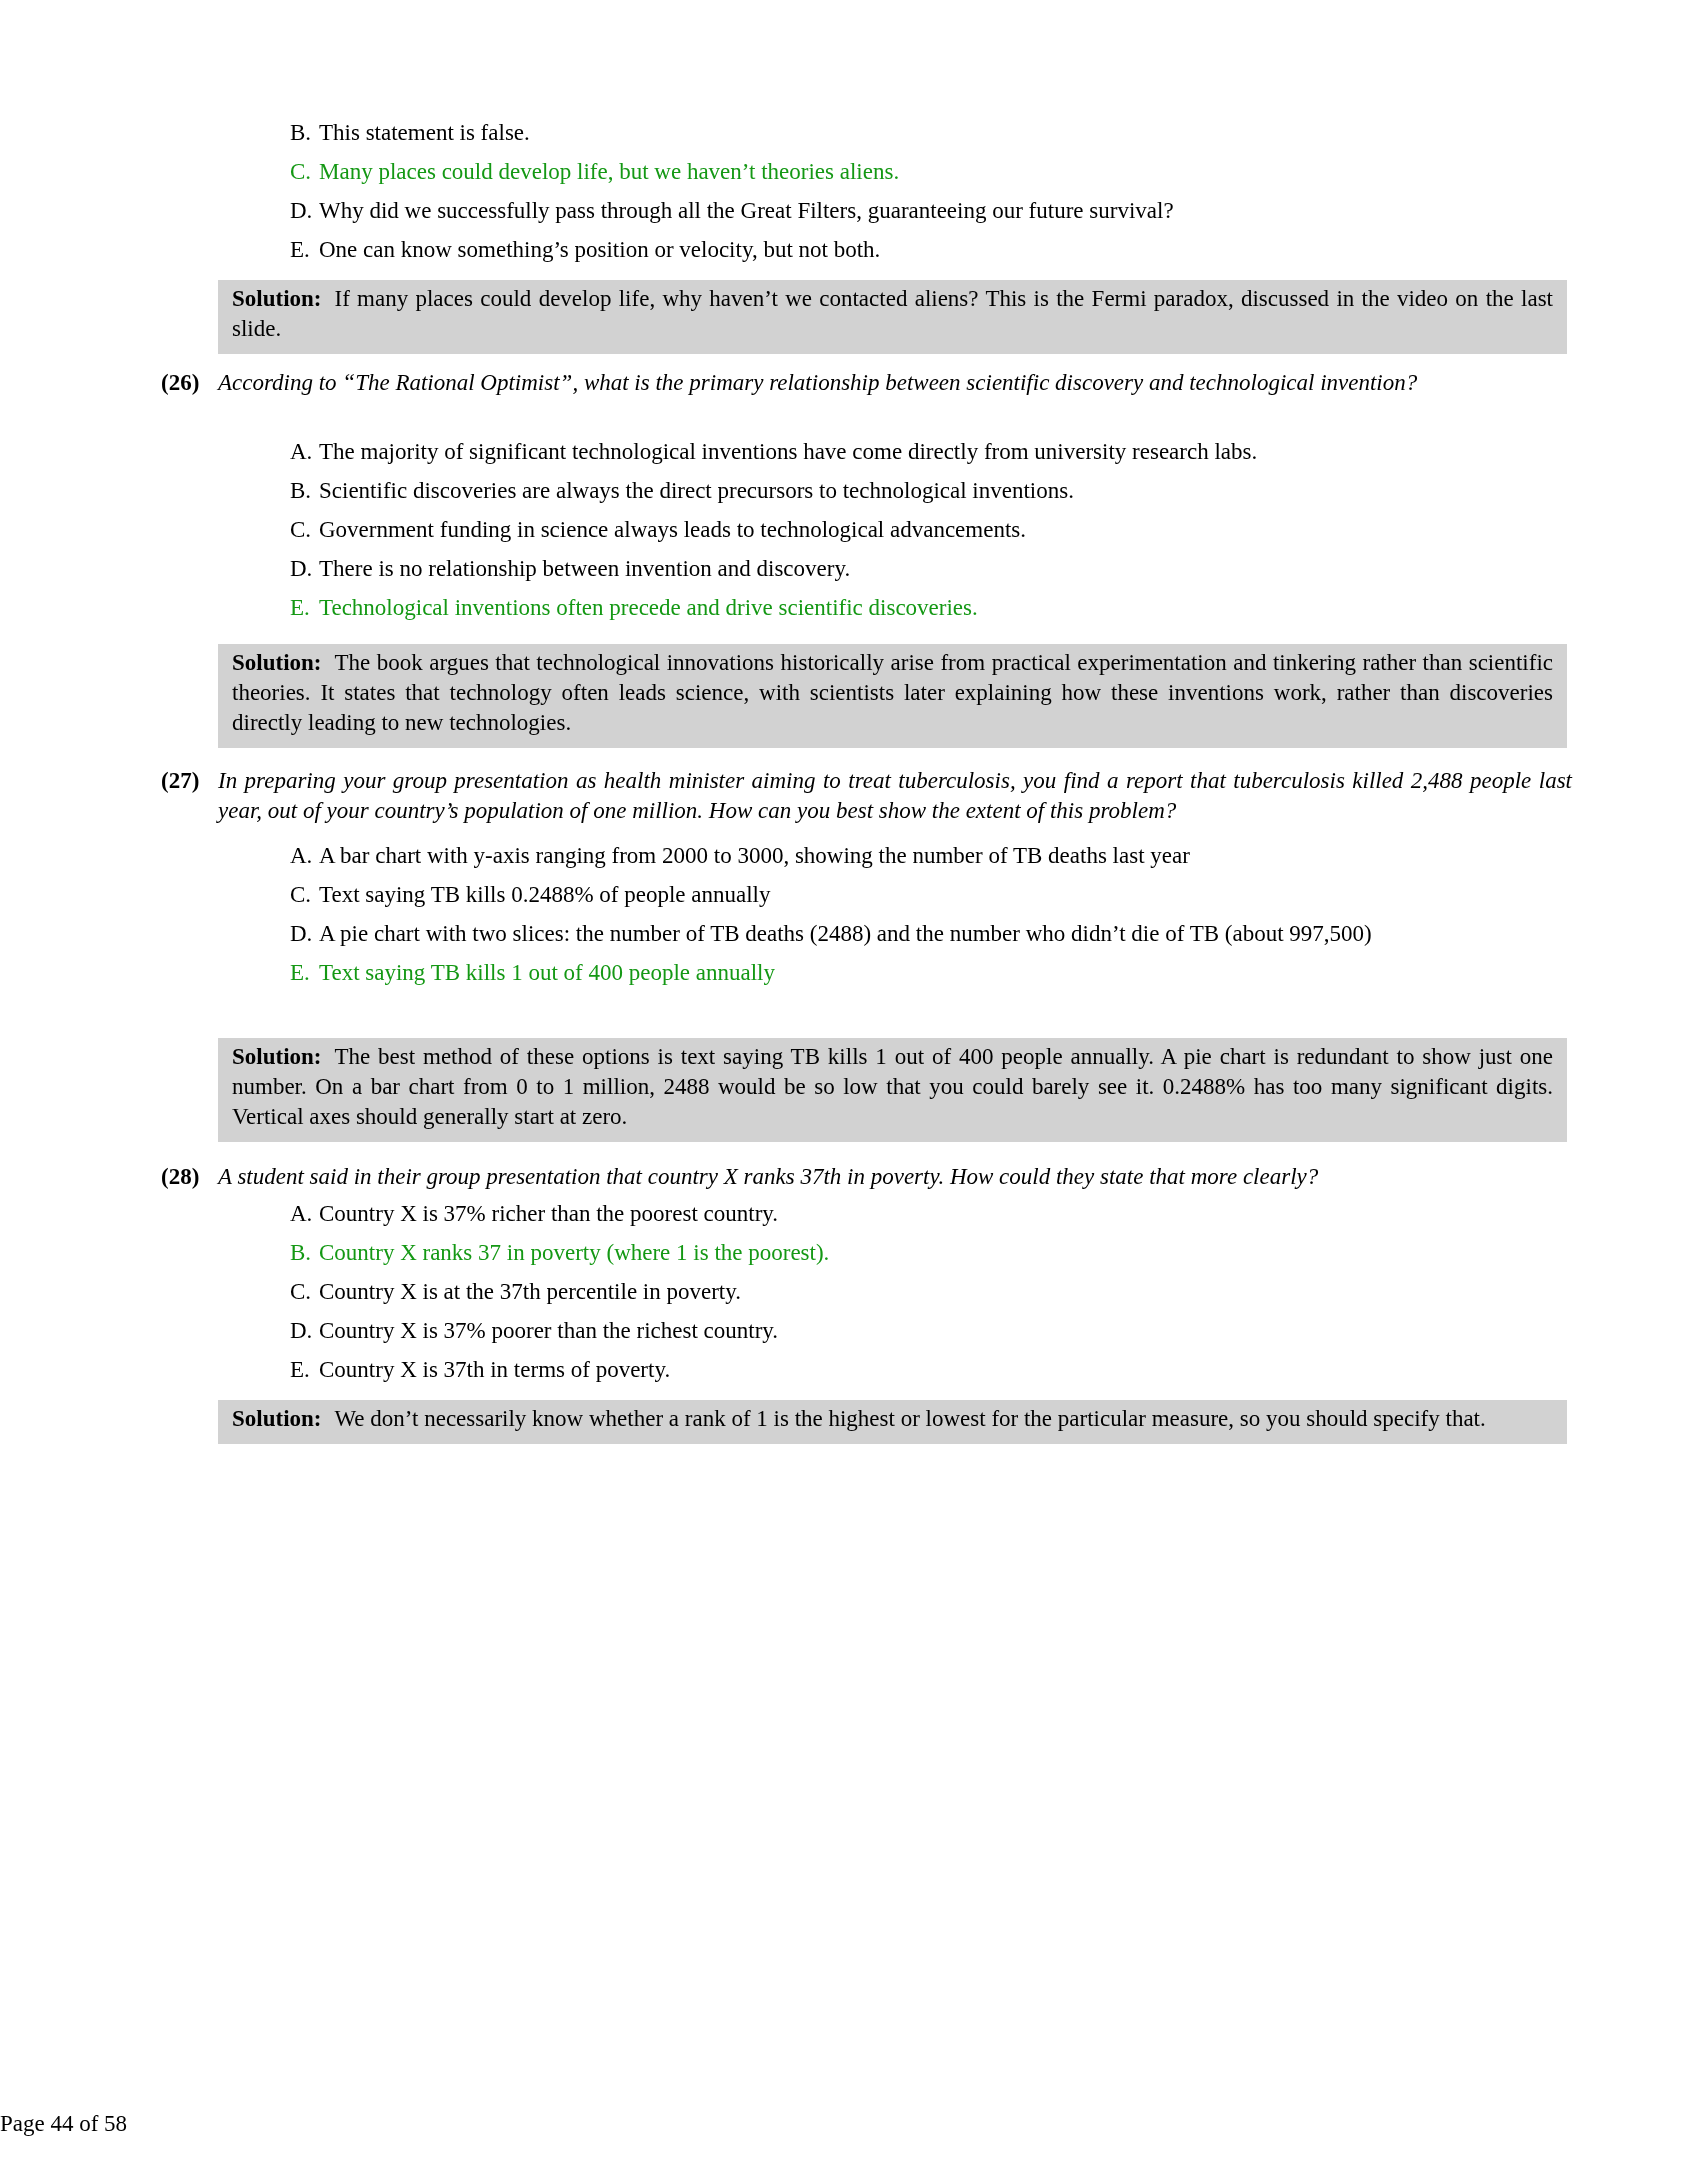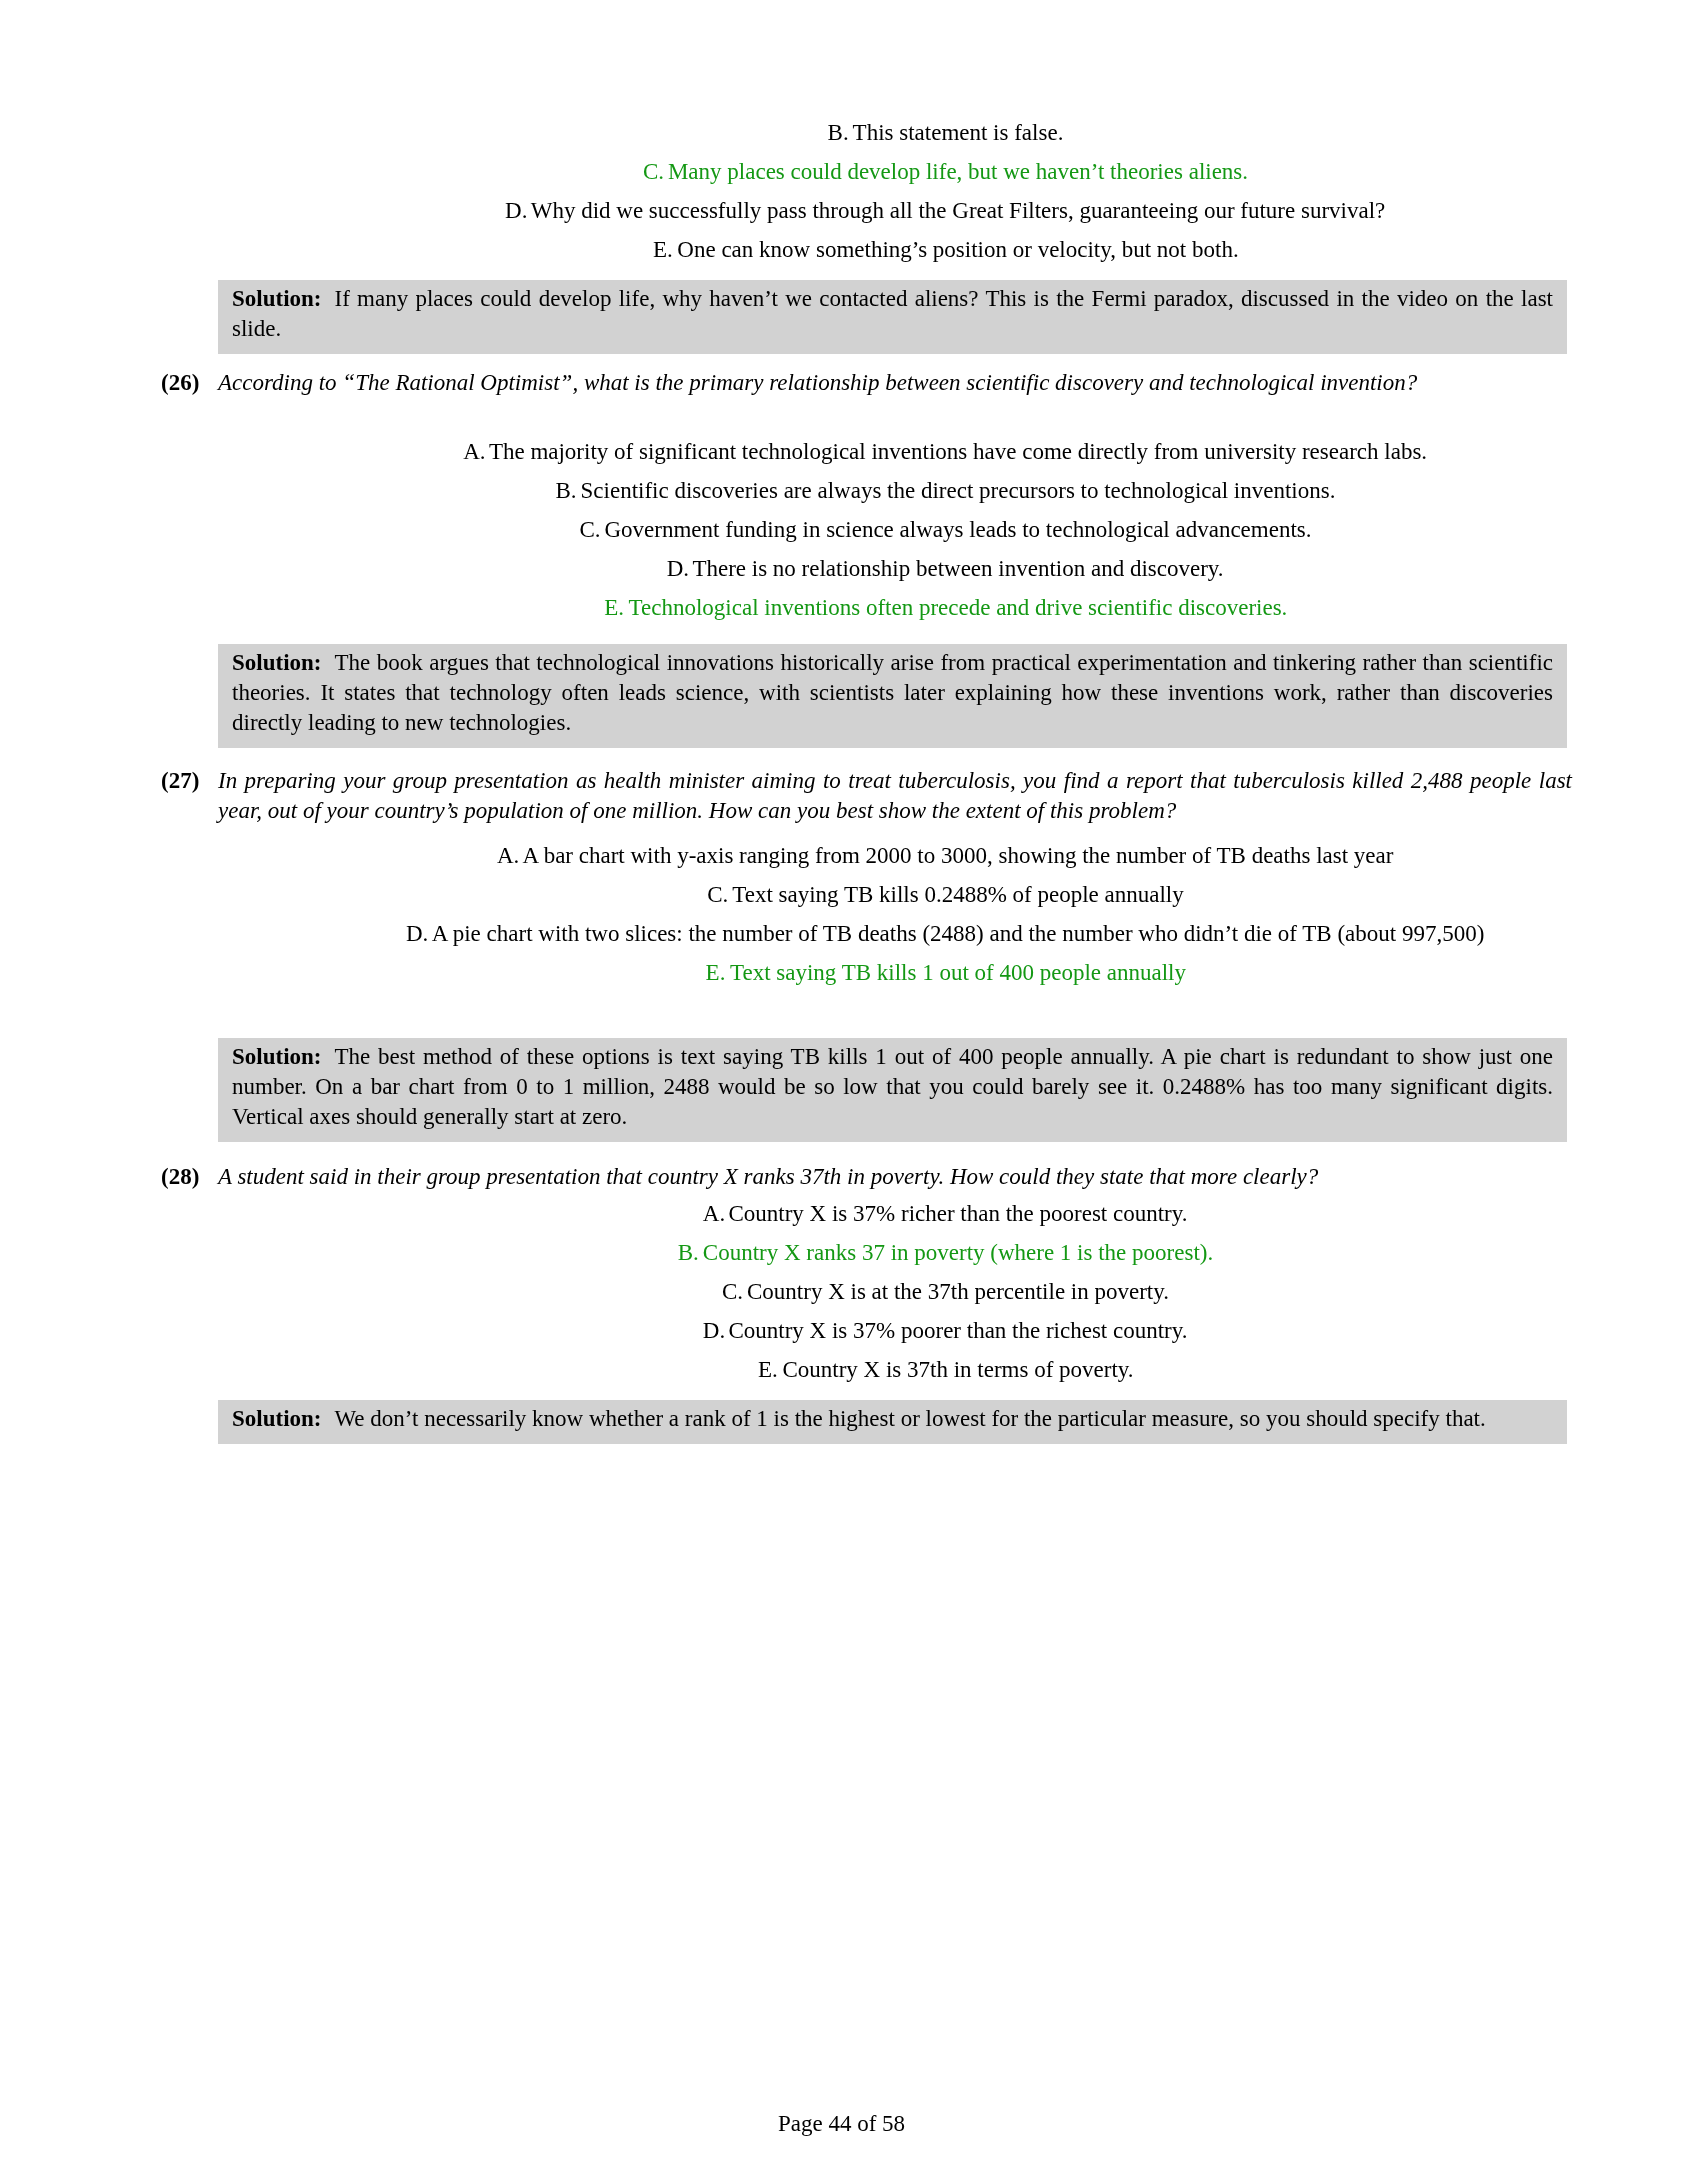--- a/index.html
+++ b/index.html
@@ -6,34 +6,34 @@
   .page{
     position:relative;
     width:1683px;height:2178px;
     background:#ffffff;
     font-family:"Liberation Serif", serif;
     font-size:23px;
     color:#000000;
     overflow:hidden;
   }
   .opts{position:absolute;left:290px;width:1307px;}
-  .opt{line-height:30px;margin-bottom:9px;white-space:nowrap;text-align:center;}
+  .opt{line-height:30px;margin-bottom:9px;white-space:nowrap;}
   .opt-label{display:inline-block;width:29px;}
   .correct{color:var(--green,#149814);}
   .solution{
     position:absolute;left:218px;width:1349px;box-sizing:border-box;
     padding:4px 14px 10px 14px;
     background:var(--solbg,#d2d2d2);
     line-height:30px;text-align:justify;
   }
   .sol-label{font-weight:bold;margin-right:13px;}
   .q{position:absolute;left:0;width:1683px;}
   .qnum{position:absolute;left:161px;top:0;line-height:30px;font-weight:bold;}
   .qtext{margin-left:218px;width:1354px;line-height:30px;text-align:justify;font-style:italic;}
-  .footer{position:absolute;top:2109px;left:0;width:1683px;text-align:center;line-height:30px;}
+  .footer{position:absolute;top:2109px;left:0;width:1683px;text-align:left;line-height:30px;}
 </style>
 </head>
 <body>
 
 <div class="page">
 
   <div class="opts" style="top:118px">
     <div class="opt">
       <span class="opt-label">B.</span><span>This statement is false.</span>
     </div>

